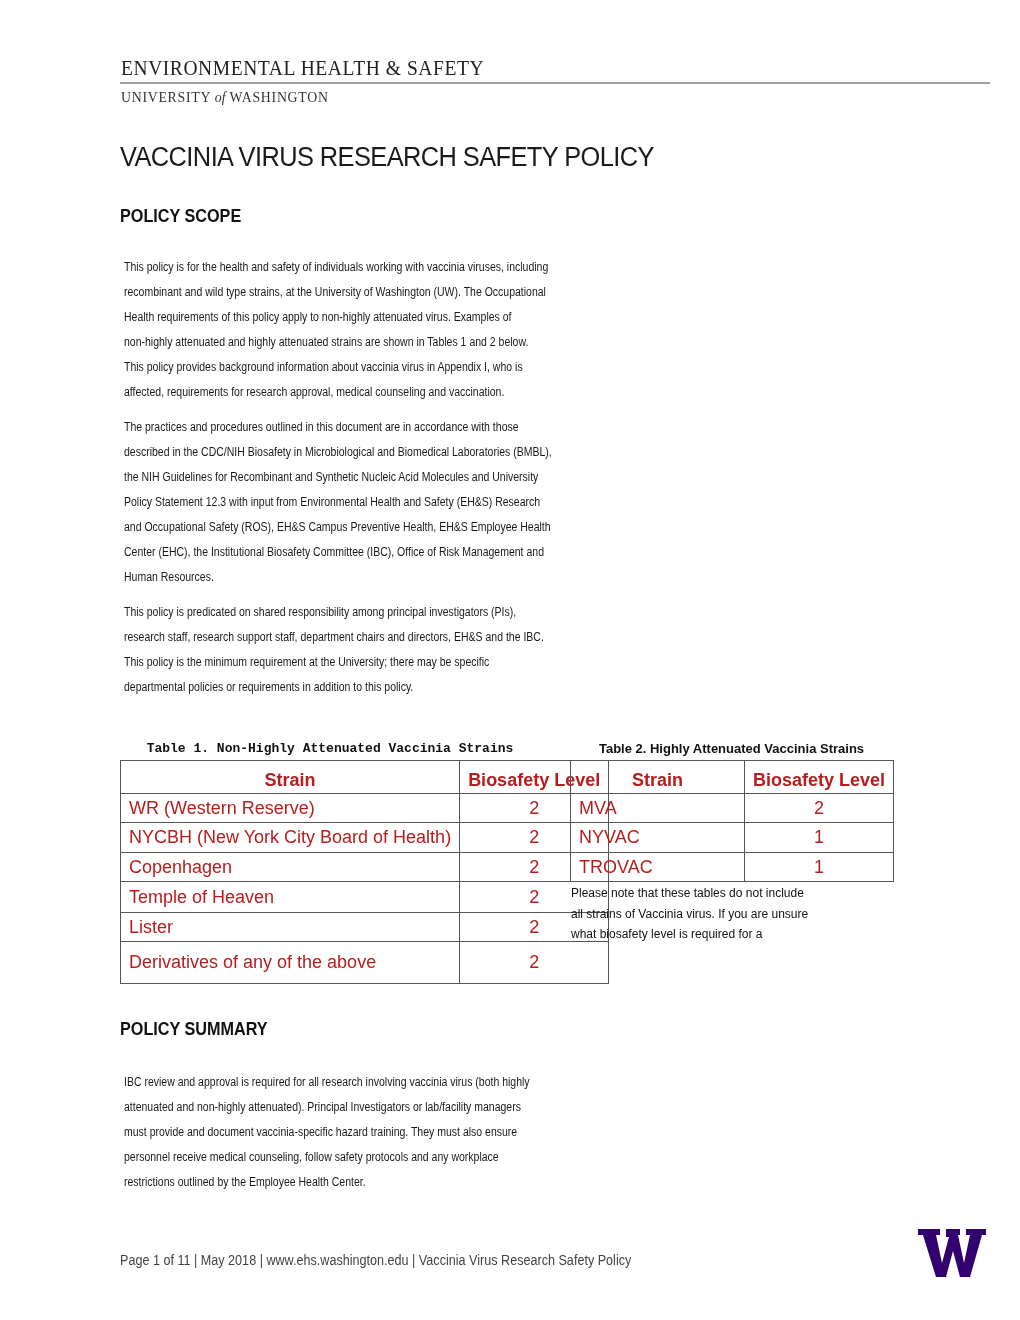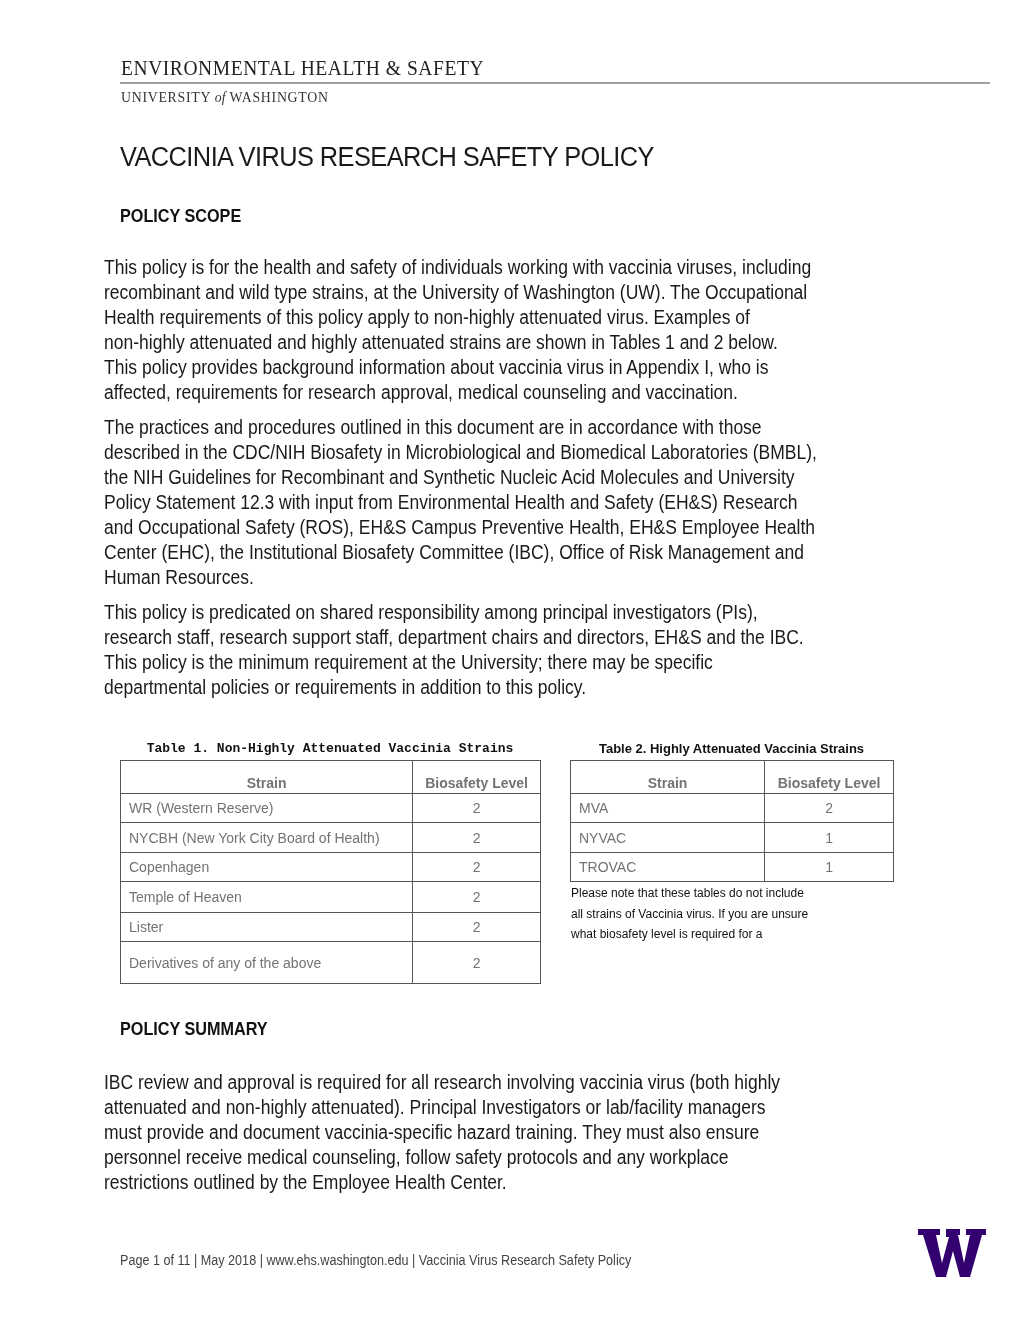--- a/index.html
+++ b/index.html
@@ -22,29 +22,29 @@
     .header-uni i { font-style: italic; letter-spacing: 0; }
     .doc-title {
       left: 120px; top: 142px; font-size: 27px; color: #1a1a1a; white-space: nowrap;
       letter-spacing: -0.6px; transform: scaleX(0.94); transform-origin: left top;
     }
     .section-head {
       font-size: 18px; font-weight: bold; color: #111; white-space: nowrap;
       transform: scaleX(0.9); transform-origin: left top;
     }
     .para {
-      left: 104px; width: 860px; font-size: 20px; line-height: 25px; color: #1a1a1a;
+      left: 124px; width: 860px; font-size: 12px; line-height: 25px; color: #1a1a1a;
     }
     .para .line { display: block; white-space: nowrap; transform: scaleX(0.875); transform-origin: left top; }
     .table-caption {
       font-size: 13px; font-weight: bold; color: #111; white-space: nowrap;
       text-align: center;
     }
     table.strains {
-      position: absolute; border-collapse: collapse; font-size: 14px; color: #737373;
+      position: absolute; border-collapse: collapse; font-size: 18px; color: #b91c1c;
     }
     table.strains td, table.strains th {
       border: 1px solid #555; padding: 0 8px; white-space: nowrap;
     }
     table.strains th { font-weight: bold; text-align: center; vertical-align: bottom; padding-bottom: 2px; }
     table.strains td.lvl { text-align: center; }
     .note {
       left: 571px; top: 883px; width: 330px; font-size: 12px; line-height: 20.5px; color: #111;
     }
     .note a { color: #0b3fd1; text-decoration: underline; }

